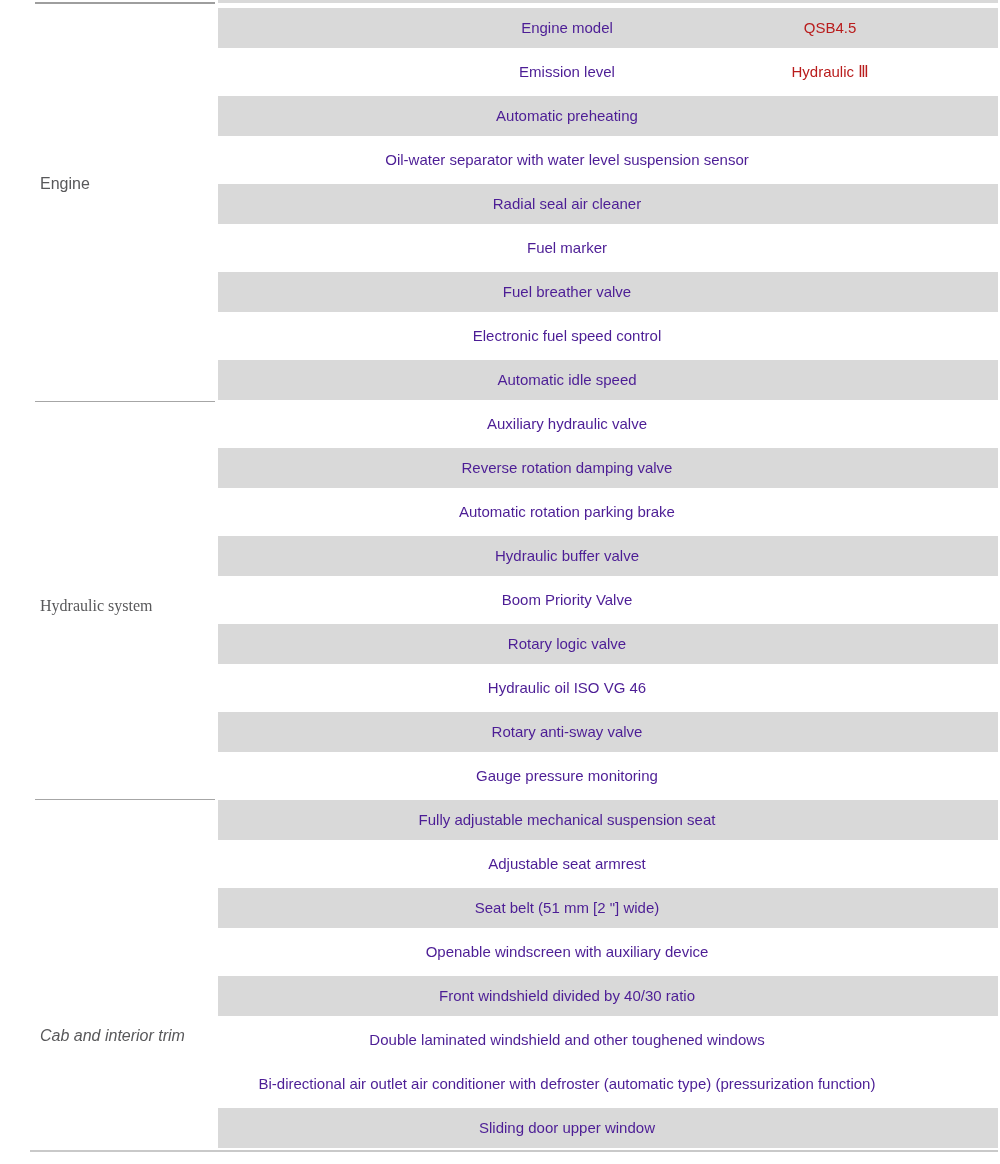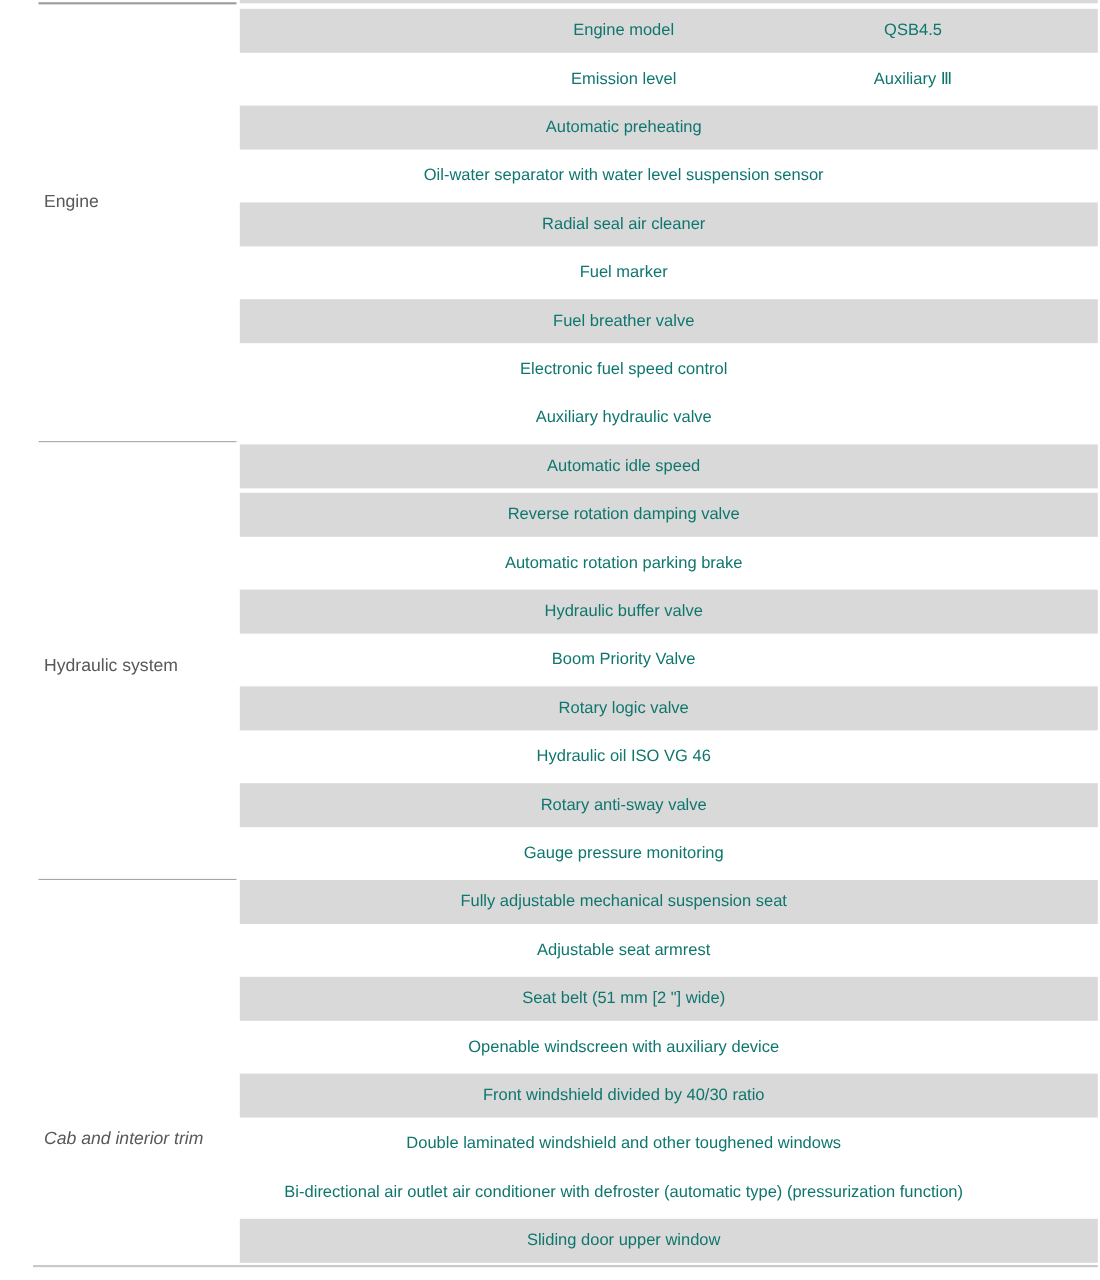--- a/index.html
+++ b/index.html
@@ -42,21 +42,21 @@
   }
   .category-label {
     position: absolute;
     left: 40px;
     transform: translateY(-50%);
     font-size: 16px;
     color: #58585a;
     white-space: nowrap;
   }
   .category-label.c1 { top: 184px; }
-  .category-label.c2 { top: 606px; }
+  .category-label.c2 { top: 606px; font-family: Liberation Serif, serif; }
   .category-label.c3 { top: 1036px; font-style: italic; }
 
   .rows {
     position: absolute;
     left: 218px; top: 6px;
     width: 780px;
   }
   .row {
     position: relative;
     height: 44px;
@@ -67,31 +67,31 @@
     top: 2px; bottom: 2px;
     background: #d9d9d9;
   }
   .row .feature {
     position: absolute;
     left: 0; top: 0;
     width: 698px; height: 44px;
     line-height: 44px;
     text-align: center;
     font-size: 15px;
-    color: #0f766e;
+    color: #4c1d95;
     white-space: nowrap;
   }
   .row .value {
     position: absolute;
     left: 444px; top: 0;
     width: 336px; height: 44px;
     line-height: 44px;
     text-align: center;
     font-size: 15px;
-    color: #0f766e;
+    color: #b91c1c;
     white-space: nowrap;
   }
 </style>
 </head>
 <body>
 
 <div class="canvas">
 
   <div class="top-sliver"></div>
   <div class="cat-line top"></div>
@@ -104,21 +104,21 @@
   <div class="category-label c3">Cab and interior trim</div>
 
   <div class="rows">
       <div class="row">
         <div class="bar" style="background: rgb(217, 217, 217);"></div>
         <div class="feature">Engine model</div>
         <div class="value">QSB4.5</div>
       </div>
       <div class="row">
         <div class="feature">Emission level</div>
-        <div class="value">Auxiliary Ⅲ</div>
+        <div class="value">Hydraulic Ⅲ</div>
       </div>
       <div class="row">
         <div class="bar" style="background: rgb(217, 217, 217);"></div>
         <div class="feature">Automatic preheating</div>
       </div>
       <div class="row">
         <div class="feature">Oil-water separator with water level suspension sensor</div>
       </div>
       <div class="row">
         <div class="bar" style="background: rgb(217, 217, 217);"></div>
@@ -128,28 +128,28 @@
         <div class="feature">Fuel marker</div>
       </div>
       <div class="row">
         <div class="bar" style="background: rgb(217, 217, 217);"></div>
         <div class="feature">Fuel breather valve</div>
       </div>
       <div class="row">
         <div class="feature">Electronic fuel speed control</div>
       </div>
       <div class="row">
+        <div class="bar" style="background: rgb(217, 217, 217);"></div>
+        <div class="feature">Automatic idle speed</div>
+      </div>
+      <div class="row">
         <div class="feature">Auxiliary hydraulic valve</div>
       </div>
       <div class="row">
         <div class="bar" style="background: rgb(217, 217, 217);"></div>
-        <div class="feature">Automatic idle speed</div>
-      </div>
-      <div class="row">
-        <div class="bar" style="background: rgb(217, 217, 217);"></div>
         <div class="feature">Reverse rotation damping valve</div>
       </div>
       <div class="row">
         <div class="feature">Automatic rotation parking brake</div>
       </div>
       <div class="row">
         <div class="bar" style="background: rgb(217, 217, 217);"></div>
         <div class="feature">Hydraulic buffer valve</div>
       </div>
       <div class="row">

